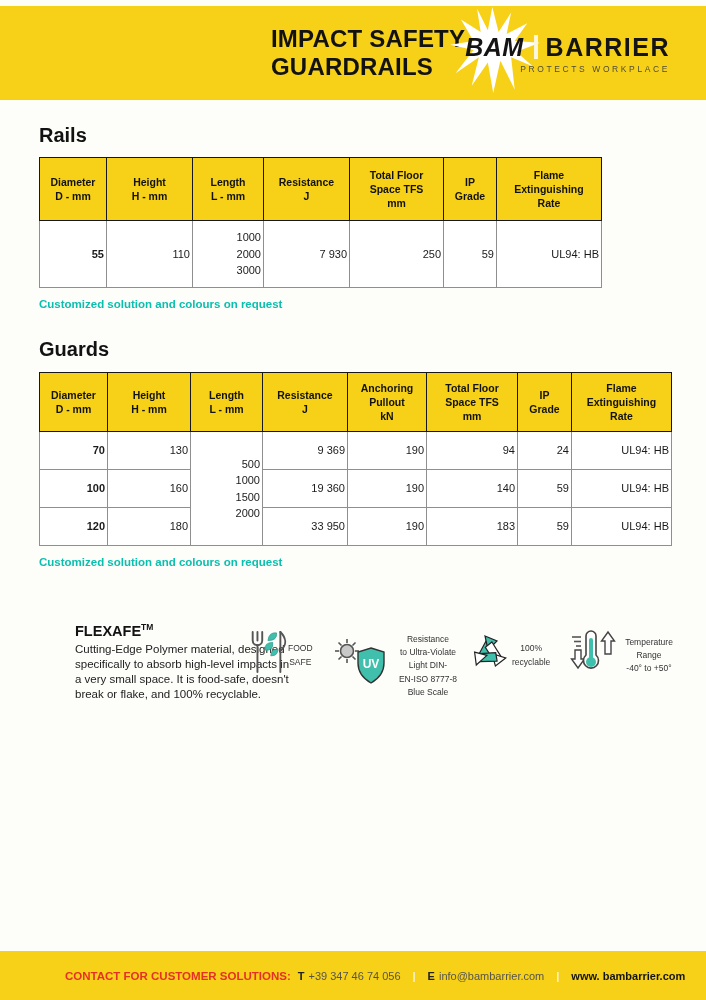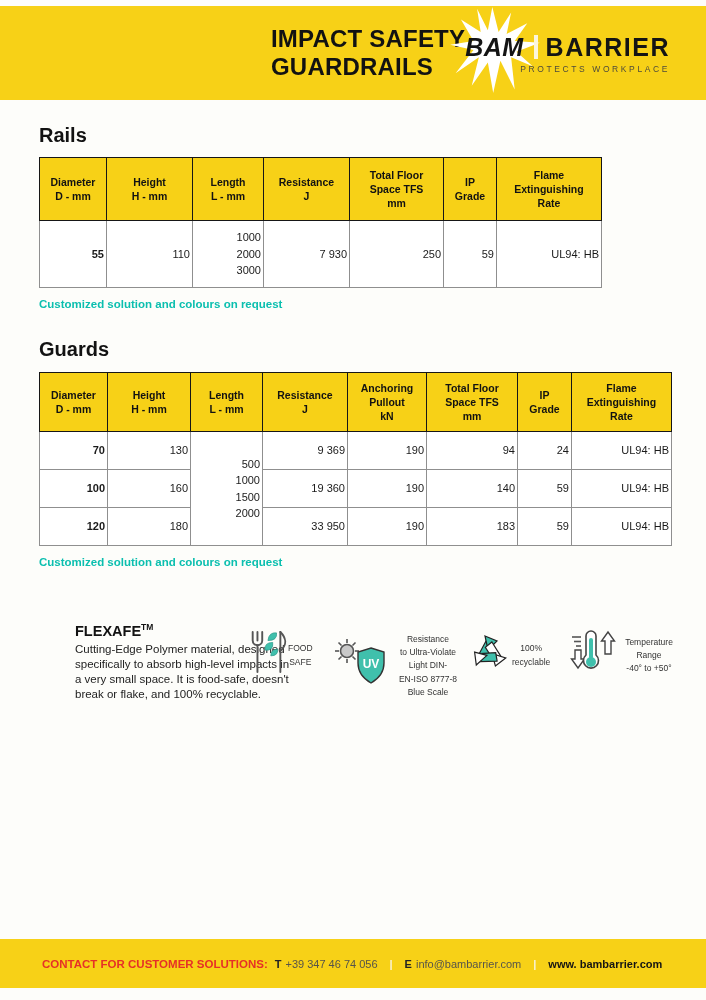--- a/index.html
+++ b/index.html
@@ -50,22 +50,22 @@
   .features { position:absolute; left:246px; top:626px; width:436px; display:flex; align-items:flex-start; }
   .feature { display:flex; flex-direction:row; align-items:center; }
   .feature.f0 { width:88px; }
   .feature.f1 { width:132px; }
   .feature.f2 { width:98px; }
   .feature.f3 { width:118px; }
   .feature-icon { height:52px; display:flex; align-items:center; justify-content:center; }
   .feature-caption { margin-top:7px; font-size:8.5px; color:#333; text-align:center; white-space:pre-line; line-height:1.55; }
 
   
-  .footer { position:absolute; left:0; bottom:12px; width:706px; height:49px; background:#F7D117;
-            display:flex; align-items:center; padding-left:42px; box-sizing:border-box; font-size:11px; }
+  .footer { position:absolute; left:0; bottom:0; width:706px; height:49px; background:#F7D117;
+            display:flex; align-items:center; padding-left:65px; box-sizing:border-box; font-size:11px; }
   .footer .contact-label { color:#E63027; font-weight:bold; font-size:11.5px; margin-right:7px; }
   .footer .t-prefix, .footer .e-prefix { font-weight:bold; color:#222; margin-right:4px; }
   .footer .phone, .footer .email { color:#56544A; }
   .footer .email { }
   .footer .sep { color:#F8F2DA; margin:0 12px; font-weight:bold; }
   .footer .website { font-weight:bold; color:#141414; }
 </style>
 </head>
 <body>
 

